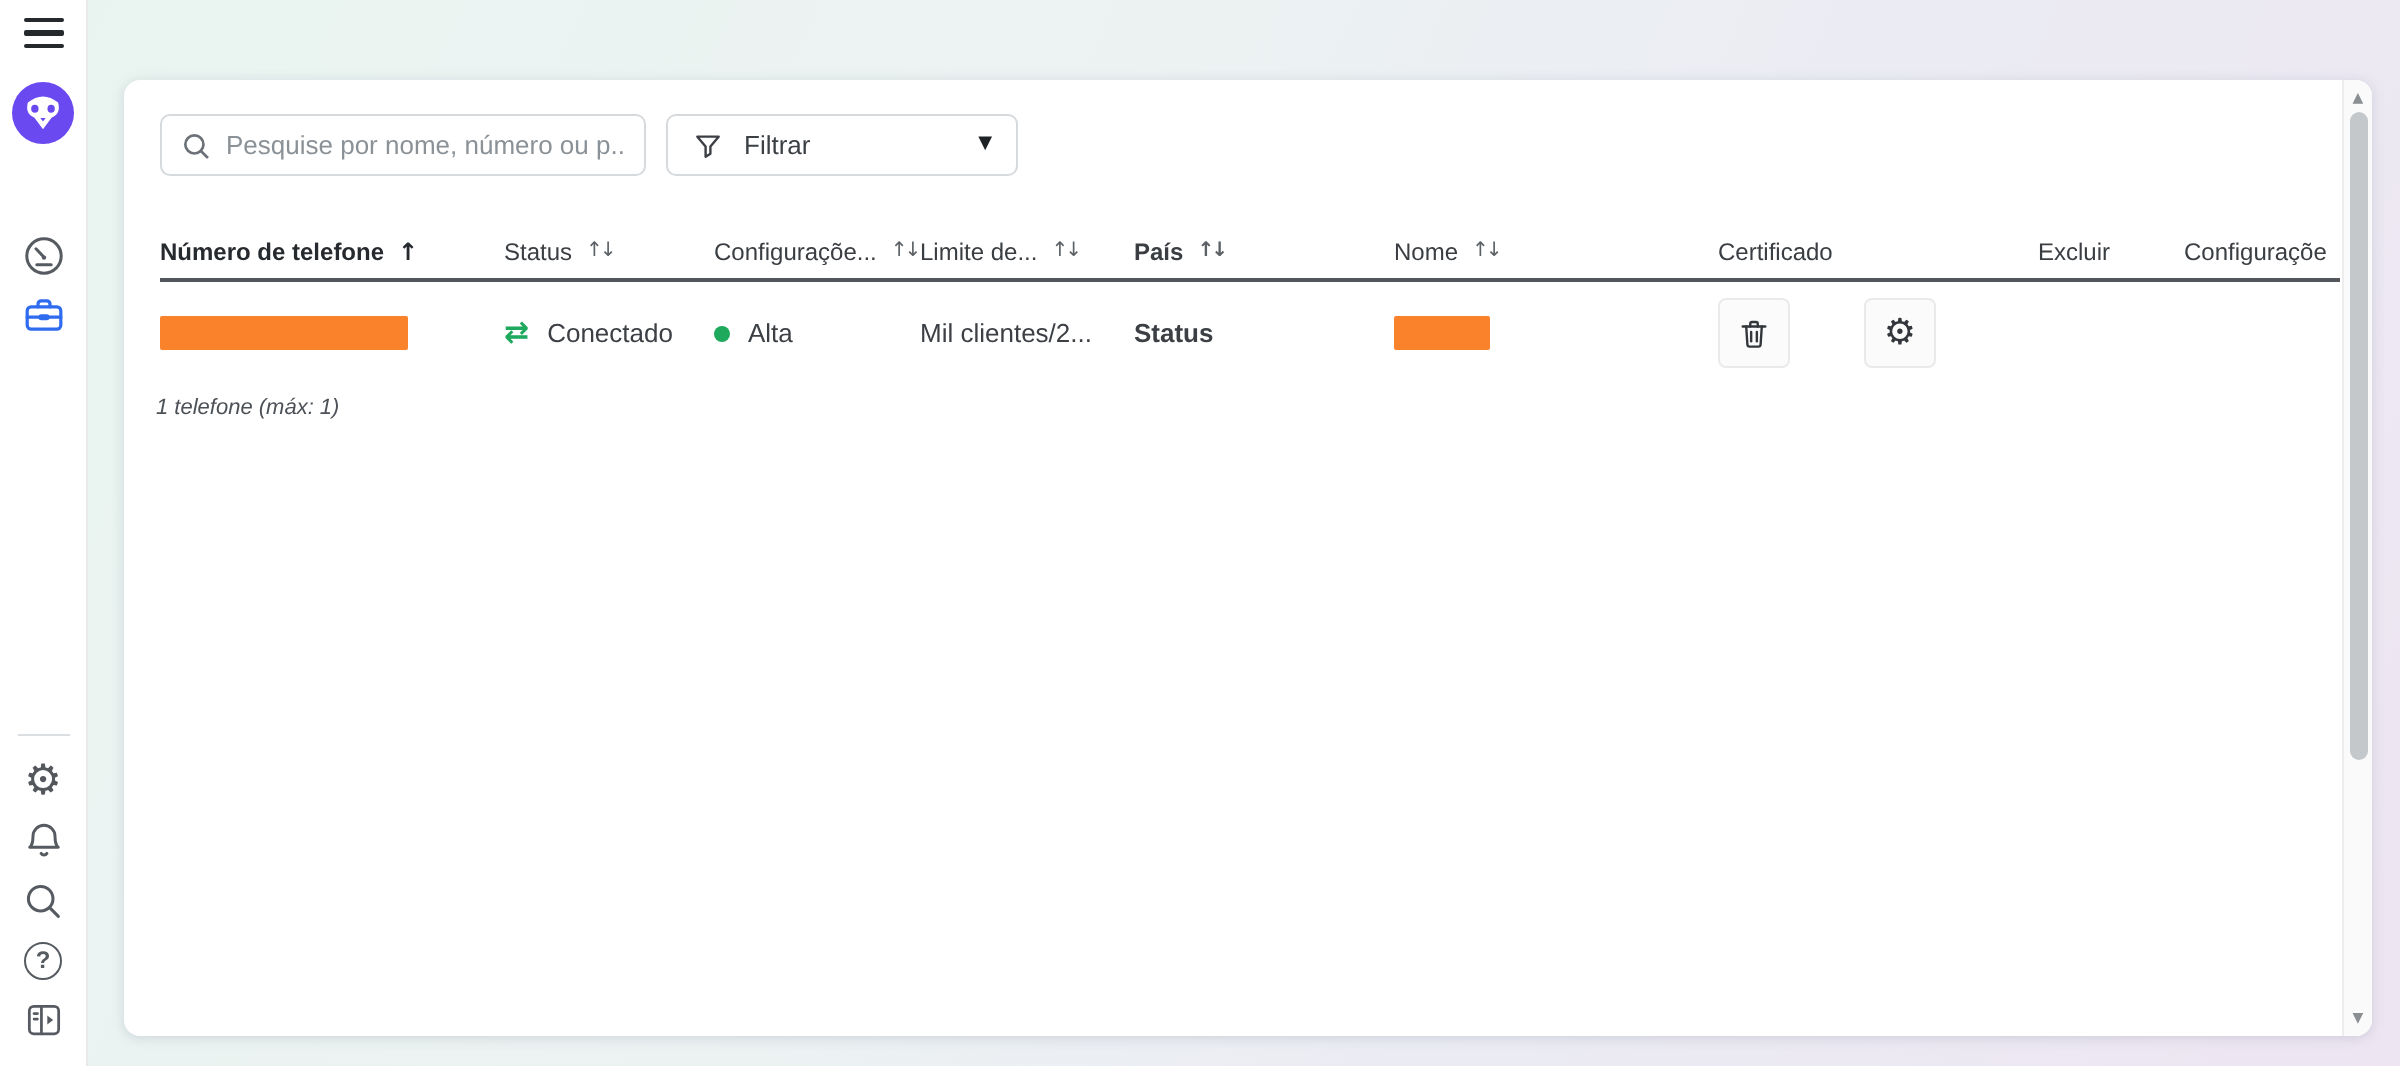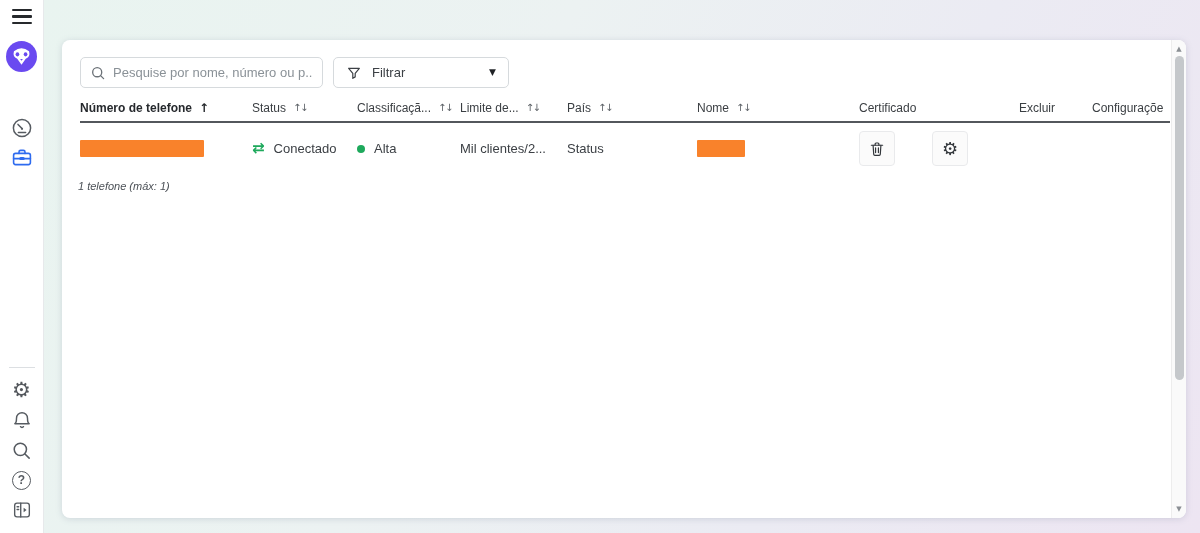--- a/index.html
+++ b/index.html
@@ -72,35 +72,35 @@
   .filter-box {
     width: 176px; height: 31px;
     border: 1px solid #d6dadd; border-radius: 5px;
     display: flex; align-items: center; padding: 0 12px; gap: 10px;
     background: #fff; cursor: pointer;
   }
   .filter-label { font-size: 13px; color: #3c4045; flex: 1; }
   .caret-down { font-size: 9px; color: #1f2225; }
 
   
-  .table { margin-top: 6px; }
+  .table { margin-top: 24px; }
   .thead {
     display: flex; align-items: center; height: 29px;
     border-bottom: 2px solid #53575c;
   }
   .th {
     display: flex; align-items: center; gap: 7px;
     font-size: 12px; color: #3a3e42; white-space: nowrap; overflow: hidden;
     cursor: pointer;
   }
   .th.sorted { font-weight: bold; color: #26292d; }
   .sort-asc { font-size: 12px; font-weight: bold; color: #26292d; }
   .sort-both { font-size: 10px; color: #5c6166; letter-spacing: -1.5px; }
   .c0 { width: 172px; } .c1 { width: 105px; } .c2 { width: 103px; }
-  .c3 { width: 107px; } .c4 { width: 130px; } .c5 { width: 162px; text-align: right; }
+  .c3 { width: 107px; } .c4 { width: 130px; font-weight: bold; } .c5 { width: 162px; text-align: right; }
   .c6 { width: 160px; } .c7 { width: 73px; align-items: center; }
   .c8 { flex: 1; min-width: 0; }
 
   .trow { display: flex; align-items: center; height: 51px; }
   .td { display: flex; align-items: center; font-size: 13px; color: #3c4045; white-space: nowrap; overflow: hidden; }
   .redacted { background: #f9822b; height: 17px; border-radius: 1px; }
   .redact-phone { width: 124px; }
   .redact-name { width: 48px; }
   .status-arrows { font-size: 15px; font-weight: bold; color: #1ea95c; margin-right: 9px; }
   .dot { width: 8px; height: 8px; border-radius: 50%; background: #1ea95c; margin-right: 9px; flex-shrink: 0; }
@@ -239,21 +239,21 @@
         <div class="thead">
           <div class="th sorted c0">
             <span>Número de telefone</span>
             <span class="glyph sort-asc">↑</span>
           </div>
           <div class="th c1">
             <span>Status</span>
             <span class="glyph sort-both">↑↓</span>
           </div>
           <div class="th c2">
-            <span>Classificaçã...</span>
+            <span>Configuraçõe...</span>
             <span class="glyph sort-both">↑↓</span>
           </div>
           <div class="th c3">
             <span>Limite de...</span>
             <span class="glyph sort-both">↑↓</span>
           </div>
           <div class="th c4">
             <span>País</span>
             <span class="glyph sort-both">↑↓</span>
           </div>

